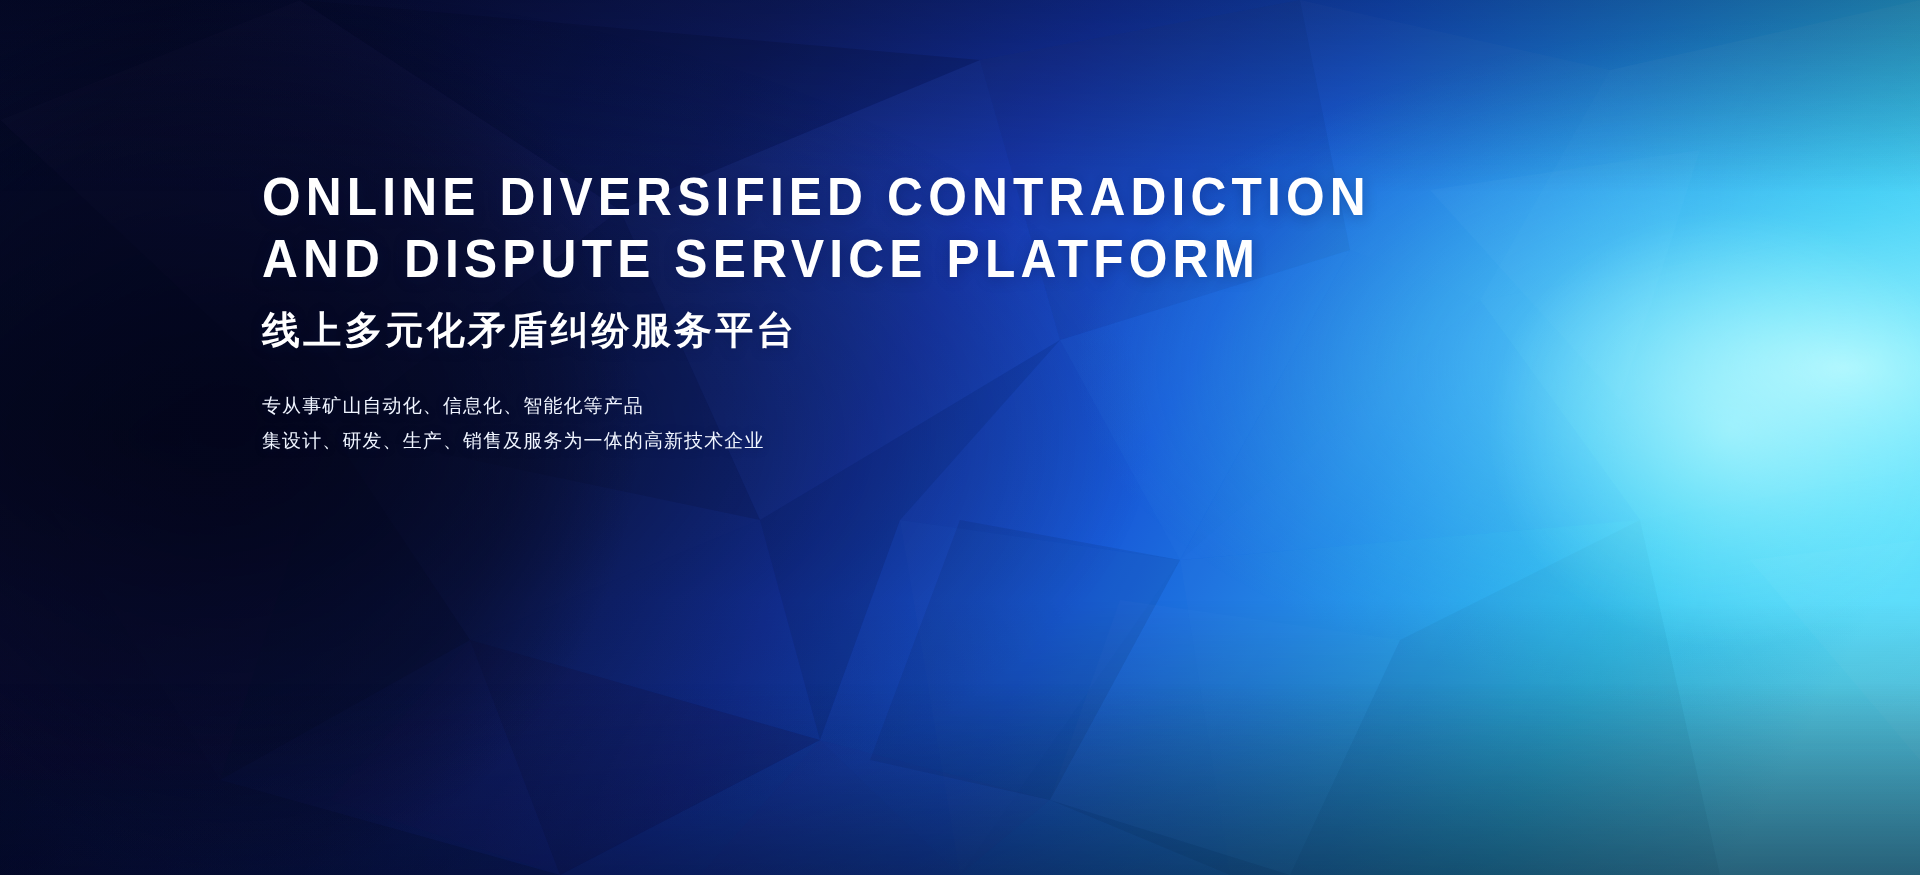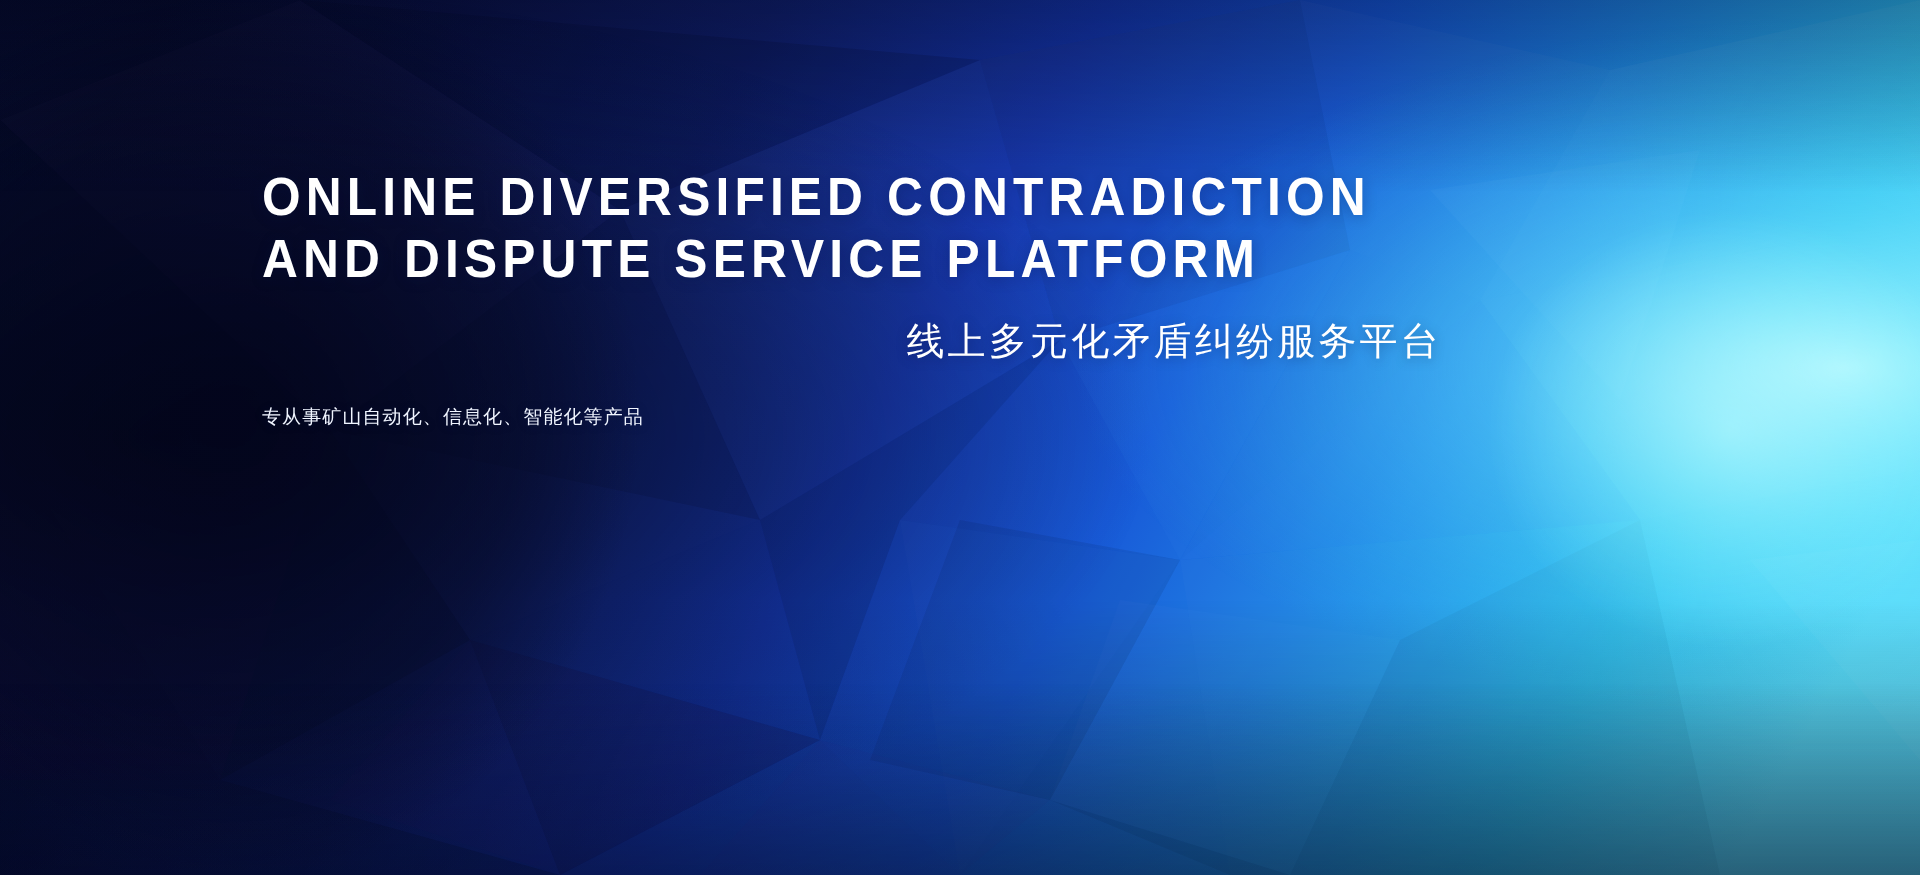--- a/index.html
+++ b/index.html
@@ -69,29 +69,28 @@
     white-space: nowrap;
     transform: scaleX(0.92);
     transform-origin: left center;
     text-shadow: 0 2px 14px rgba(0,20,70,0.30);
   }
   .title-line.second {
     margin-top: 6px;
   }
 
   .subtitle-cn {
-    margin-top: 31px;
+    margin-top: 20px;
     color: #ffffff;
     font-size: 38px;
     line-height: 48px;
-    font-weight: 400;
+    font-weight: 700;
     letter-spacing: 3.2px;
     white-space: nowrap;
     text-shadow: 0 2px 12px rgba(0,20,70,0.35);
-    text-align: right;
   }
 
   .desc {
     margin-top: 34px;
   }
   .desc-line {
     color: #f0f5ff;
     font-size: 19px;
     line-height: 35px;
     font-weight: 400;
@@ -205,16 +204,17 @@
   <div class="content">
 
     <div class="title-line">ONLINE DIVERSIFIED CONTRADICTION</div>
 
     <div class="title-line second">AND DISPUTE SERVICE PLATFORM</div>
 
     <div class="subtitle-cn">线上多元化矛盾纠纷服务平台</div>
 
     <div class="desc">
       <div class="desc-line">专从事矿山自动化、信息化、智能化等产品</div>
+      <div class="desc-line">集设计、研发、生产、销售及服务为一体的高新技术企业</div>
     </div>
 
   </div>
 </div>
 
 </body></html>

